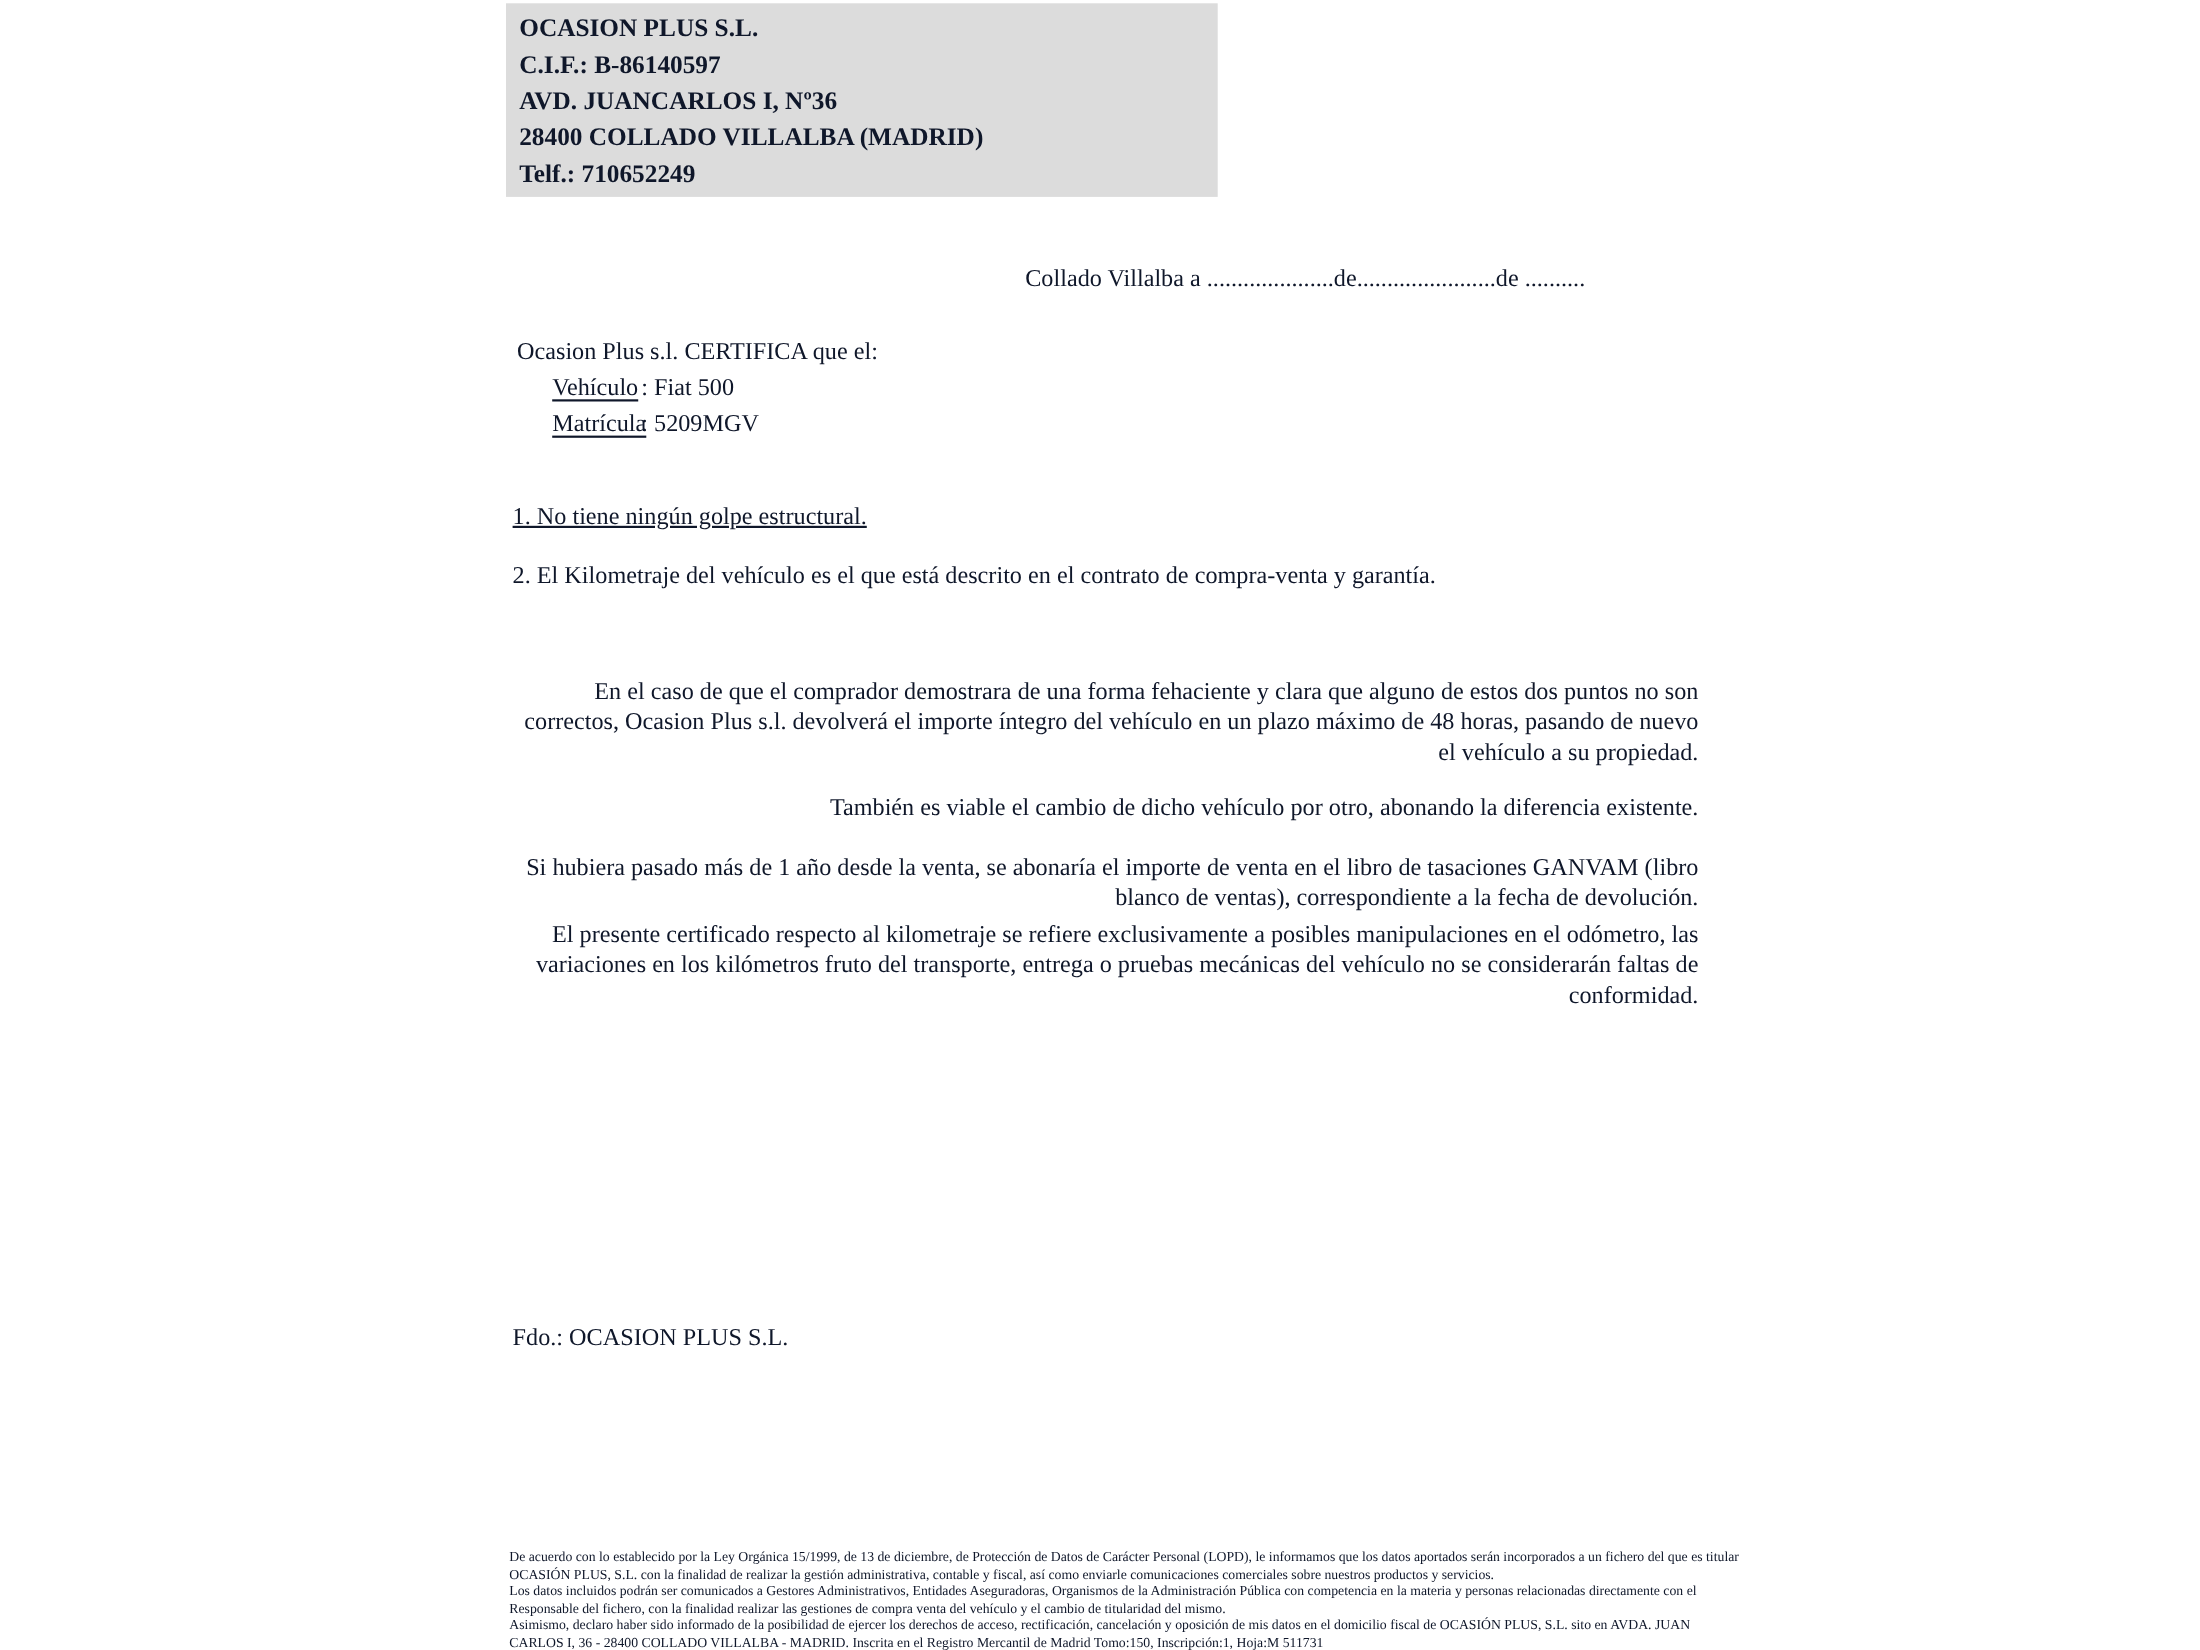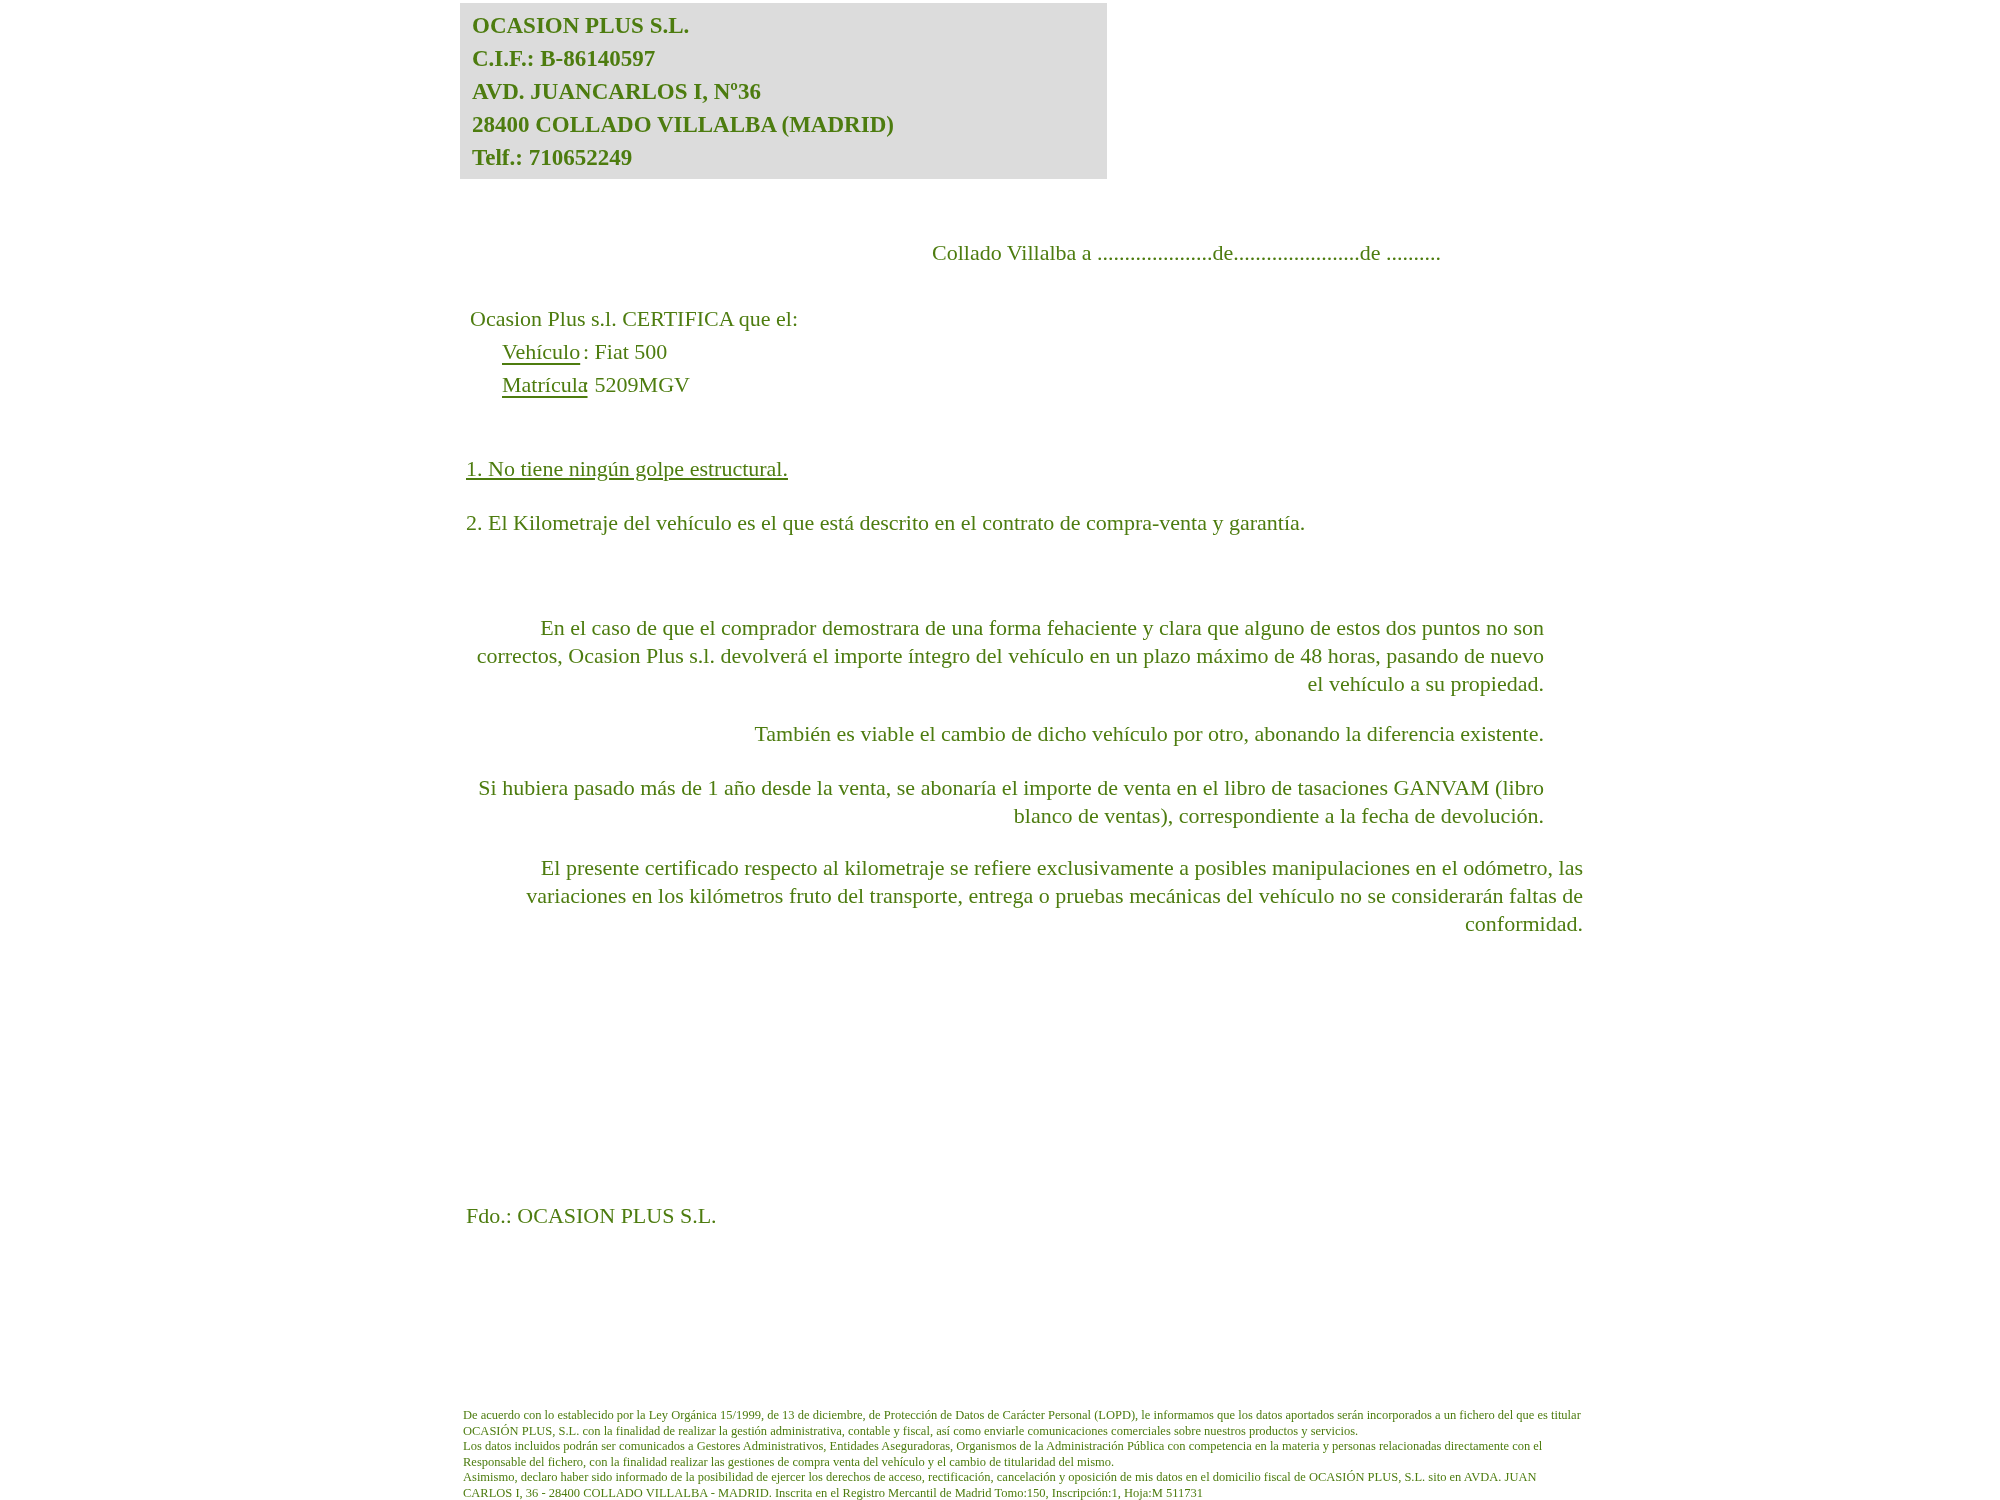--- a/index.html
+++ b/index.html
@@ -5,21 +5,21 @@
   html, body {
     margin: 0;
     padding: 0;
     background: #ffffff;
   }
   .page {
     position: relative;
     width: 2000px;
     height: 1500px;
     background: #ffffff;
-    color: #4d7c0f;
+    color: #0f172a;
     font-family: "Liberation Serif", "DejaVu Serif", serif;
     overflow: hidden;
   }
   .header-box {
     position: absolute;
     left: 460px;
     top: 3px;
     width: 625px;
     background: #dcdcdc;
     padding: 6px 10px 5px 12px;
@@ -64,21 +64,21 @@
     position: absolute;
     left: 466px;
     width: 1078px;
     font-size: 22px;
     line-height: 28px;
     text-align: right;
   }
   .para-1 { top: 614px; }
   .para-2 { top: 720px; }
   .para-3 { top: 774px; }
-  .para-4 { top: 854px; margin-left: 39px; }
+  .para-4 { top: 835px; }
   .signature {
     position: absolute;
     left: 466px;
     top: 1203px;
     font-size: 22px;
     white-space: nowrap;
   }
   .legal-footer {
     position: absolute;
     left: 463px;

